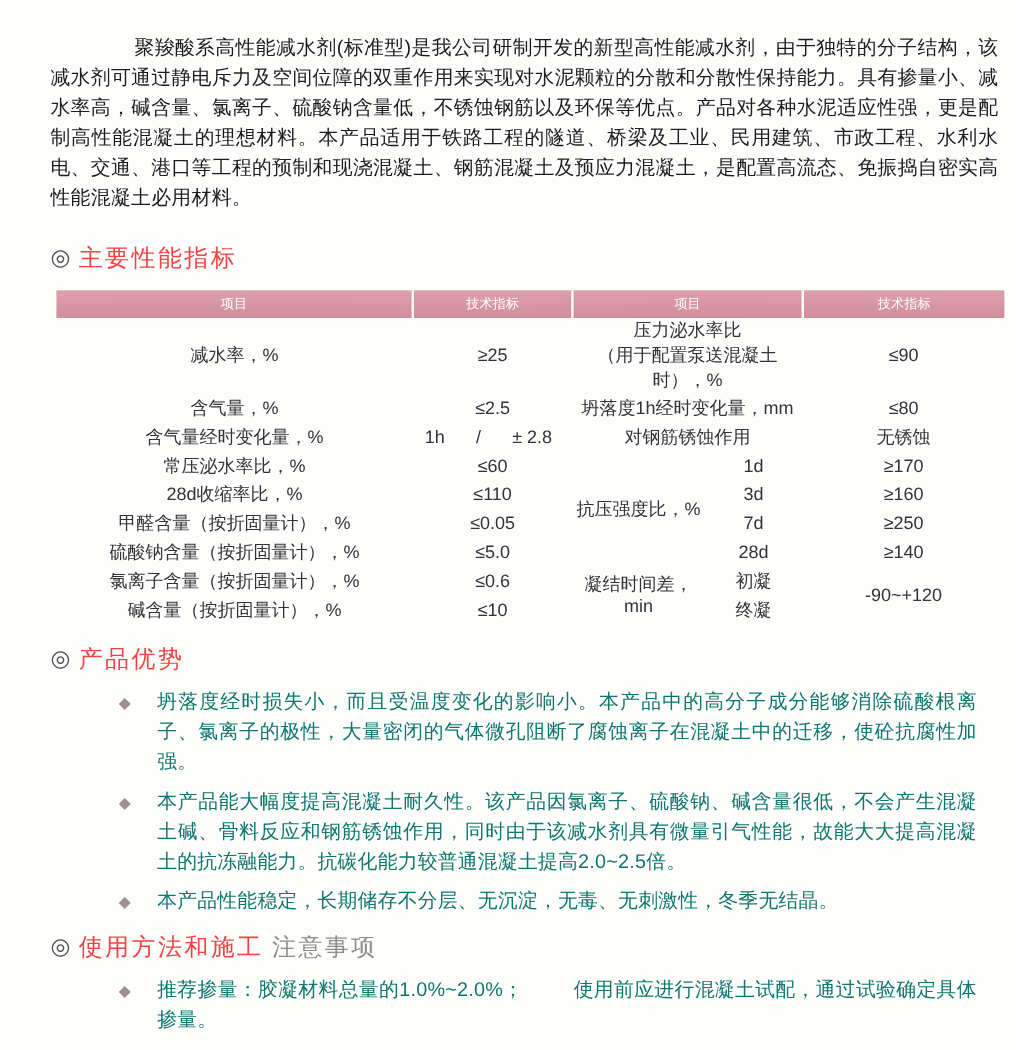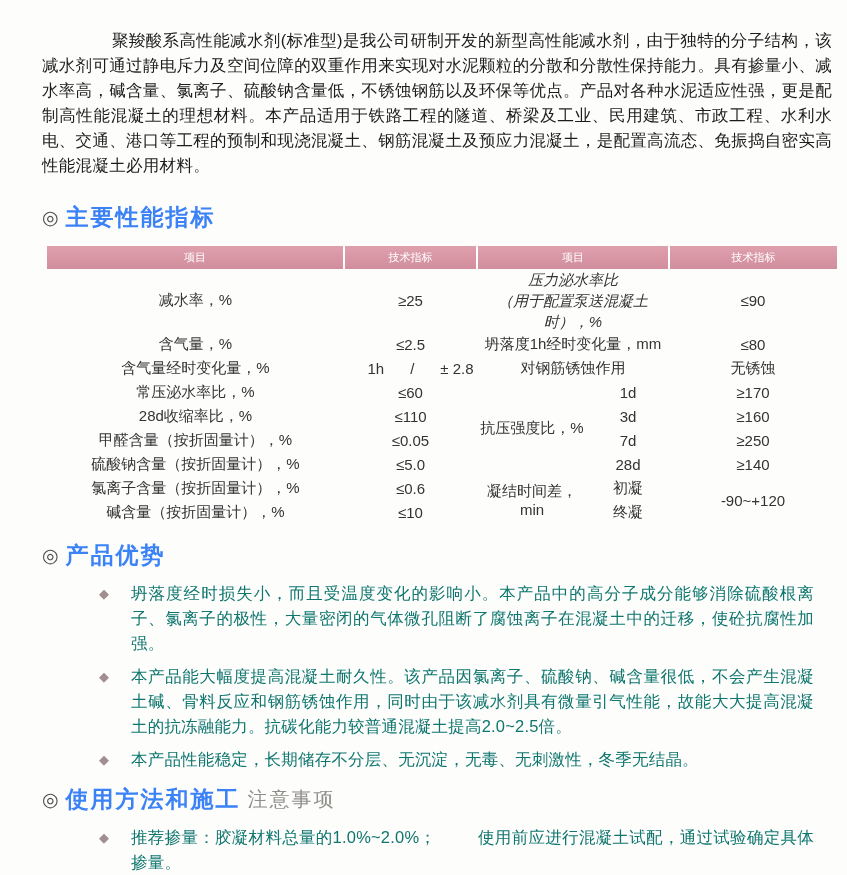--- a/index.html
+++ b/index.html
@@ -13,43 +13,43 @@
 
   
   .intro{
     margin:0;font-size:16.5px;line-height:25px;letter-spacing:.3px;
     text-align:justify;text-indent:70px;color:#1c1c1c;
   }
 
   
   .sec{display:flex;align-items:center;gap:7px;}
   .sec .marker{font-size:19px;color:#4f4f4f;line-height:1;}
-  .sec .sec-title{font-size:23px;font-weight:700;color:#3b82f6;letter-spacing:2px;}
+  .sec .sec-title{font-size:20px;font-weight:400;color:#ef4444;letter-spacing:2px;}
   .sec .sec-title-fade{font-size:20px;font-weight:400;color:#8f8e8a;letter-spacing:2px;}
   .sec-performance{margin-top:24px;}
   .sec-advantages{margin-top:16px;}
   .sec-usage{margin-top:12px;}
 
   
   table.perf{
     border-collapse:collapse;table-layout:fixed;
     width:790px;margin:13px 0 0 5px;
   }
   table.perf td{
     padding:0;text-align:center;vertical-align:middle;
     font-size:15px;color:#333;height:24px;
   }
   tr.thead td{
     background:linear-gradient(#dfa0ae,#d18d9b);
     color:#ffffff;height:23px;font-size:11px;font-weight:400;
   }
   tr.thead td.sep{border-left:2px solid #ffffff;}
   tr.row1 td{height:50px;}
-  .two-line div{line-height:21px;font-style:italic;}
-  .triple{display:flex;justify-content:center;gap:26px;transform:translateX(10px);}
+  .two-line div{line-height:21px;}
+  .triple{display:flex;justify-content:flex-start;gap:26px;transform:translateX(10px);}
 
   
   .bullet{display:flex;margin:0 18px 0 57px;gap:22px;}
   .bullet .dia{color:#a18e91;font-size:13px;line-height:25px;flex:0 0 auto;}
   .bullet .txt{font-size:16.5px;line-height:25px;text-align:justify;color:#0f766e;letter-spacing:.2px;}
   .adv-list{margin-top:10px;}
   .adv-list .bullet + .bullet{margin-top:8px;}
   .usage-bullet{margin-top:10px;}
   .usage-bullet .txt .gap2{margin-left:42px;}
 </style>

